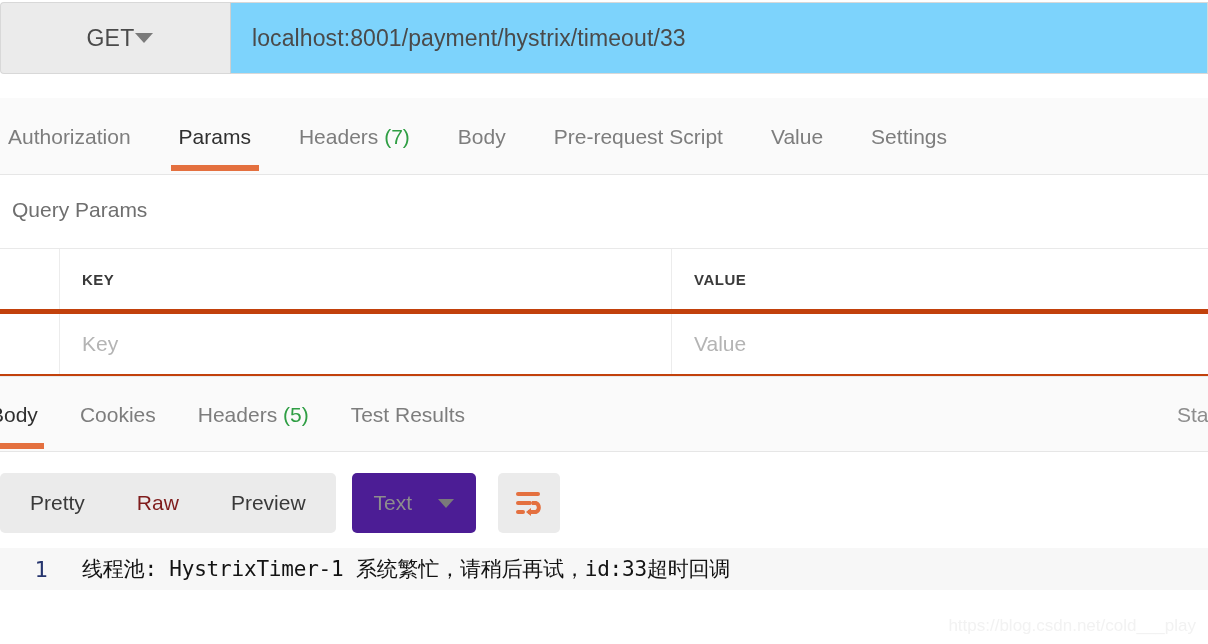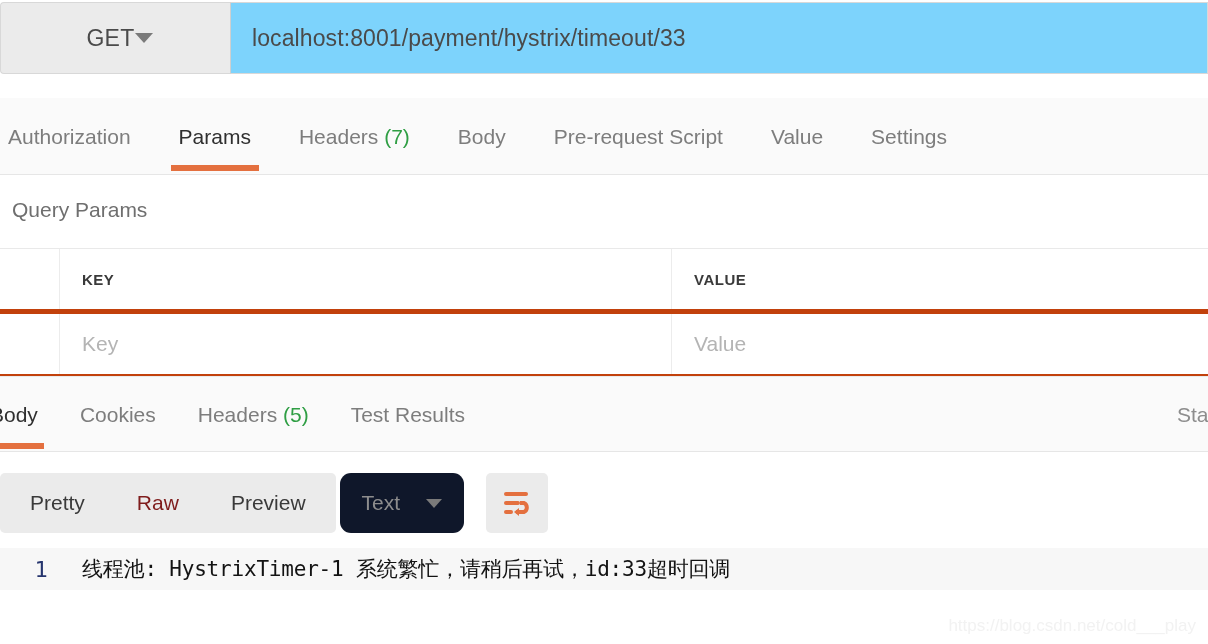--- a/index.html
+++ b/index.html
@@ -199,24 +199,24 @@
     box-sizing: border-box;
   }
   .seg-item {
     font-size: 21px;
     color: #7f1d1d;
     padding: 0 26px;
     white-space: nowrap;
   }
   .seg-item.strong { color: #3a3a3a; }
   .fmt-select {
-    background: #0f172a;
-    border-radius: 11px;
+    background: #4c1d95;
+    border-radius: 5px;
     height: 60px;
-    margin-left: 4px;
+    margin-left: 16px;
     display: flex;
     align-items: center;
     padding: 0 22px;
     box-sizing: border-box;
   }
   .fmt-label {
     font-size: 21px;
     color: #8d8d8d;
     margin-right: 26px;
   }

